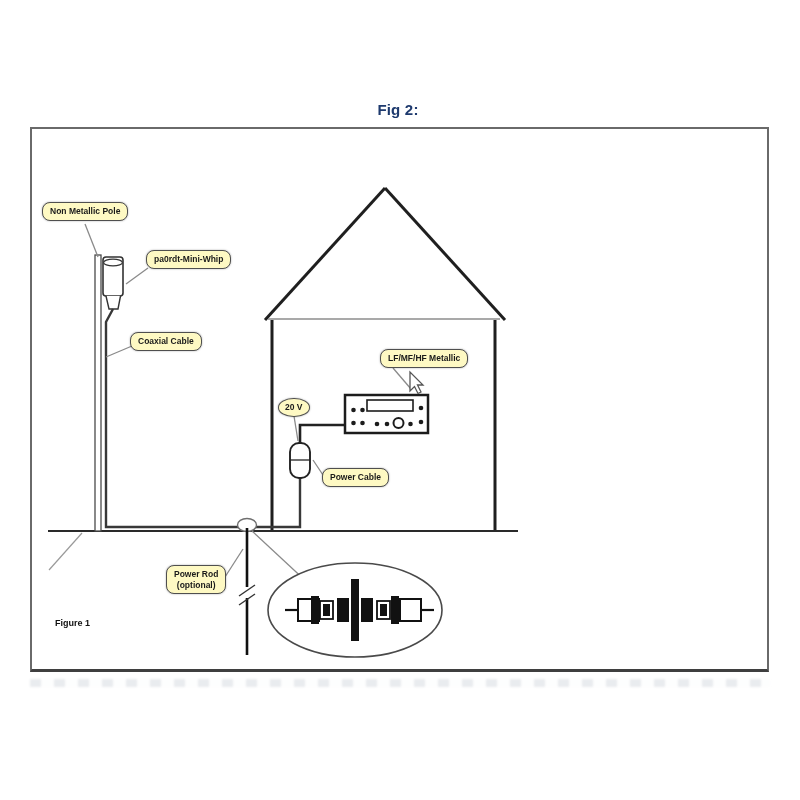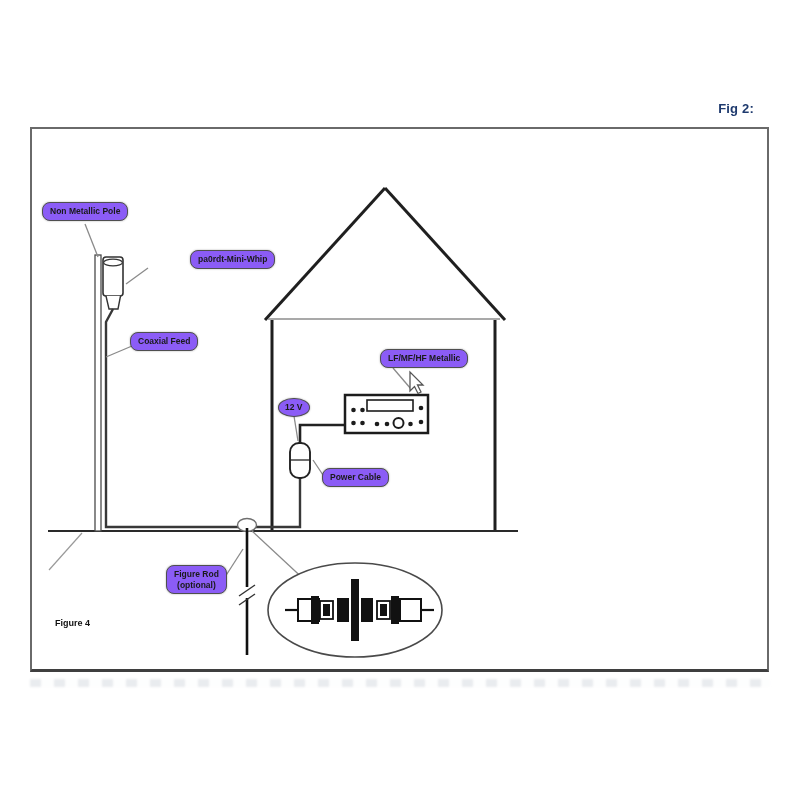--- a/index.html
+++ b/index.html
@@ -1,24 +1,24 @@
 <!DOCTYPE html>
 <html><head>
 <meta charset="utf-8">
 <style>
   html,body{margin:0;padding:0;background:#ffffff;width:800px;height:800px;
     font-family:"Liberation Sans",sans-serif;position:relative;overflow:hidden;}
   .page{position:absolute;inset:0;width:800px;height:800px;}
-  .fig-title{position:absolute;top:101px;left:14px;width:740px;text-align:right;
-    font-size:13px;font-weight:bold;color:#1e3a6e;letter-spacing:.2px;}
+  .fig-title{position:absolute;top:101px;left:28px;width:740px;text-align:center;
+    font-size:15px;font-weight:bold;color:#1e3a6e;letter-spacing:.2px;}
   .frame{position:absolute;left:30px;top:127px;width:735px;height:540px;
     border:2.5px solid #6a6a6a;border-bottom-width:3px;border-bottom-color:#3f3f3f;
     background:#ffffff;}
   .diagram-svg{position:absolute;left:32px;top:129px;width:736px;height:540px;}
-  .callout{position:absolute;background:#8b5cf6;border:1.4px solid #4f4f4f;
+  .callout{position:absolute;background:#fef9c3;border:1.4px solid #4f4f4f;
     border-radius:8px;padding:3px 7px;font-size:8.5px;font-weight:bold;color:#1a1a1a;
     box-shadow:0 0 2px rgba(0,0,0,.35);white-space:nowrap;text-align:center;line-height:1.25;}
   .oval{border-radius:50%;padding:3px 6px;}
   .figure-caption{position:absolute;left:55px;top:618px;font-size:9px;font-weight:bold;color:#111;}
   .cropped-caption{position:absolute;left:30px;top:679px;width:740px;height:8px;opacity:.5;
     background:repeating-linear-gradient(90deg,rgba(160,172,184,.45) 0 11px,rgba(225,230,235,.12) 11px 24px);
     filter:blur(1px);}
 </style>
 </head>
 <body>
@@ -108,36 +108,36 @@
       <rect x="348" y="475" width="7" height="12" fill="#111111"></rect>
       <rect x="359" y="467" width="8" height="28" fill="#111111"></rect>
       <rect x="368" y="470" width="21" height="22" fill="#ffffff" stroke="#111111" stroke-width="2"></rect>
       <line x1="389" y1="481" x2="402" y2="481" stroke="#111111" stroke-width="2.2"></line>
     </g>
   </svg>
 
   <div class="callout" style="left:42px;top:202px;">
     <span>Non Metallic Pole</span>
   </div>
-  <div class="callout" style="left:146px;top:250px;margin-left:44px;">
+  <div class="callout" style="left:146px;top:250px;">
     <span>pa0rdt-Mini-Whip</span>
   </div>
   <div class="callout" style="left:130px;top:332px;">
-    <span>Coaxial Feed</span>
+    <span>Coaxial Cable</span>
   </div>
   <div class="callout" style="left:380px;top:349px;">
     <span>LF/MF/HF Metallic</span>
   </div>
   <div class="callout oval" style="left:278px;top:398px;">
-    <span>12 V</span>
+    <span>20 V</span>
   </div>
   <div class="callout" style="left:322px;top:468px;">
     <span>Power Cable</span>
   </div>
   <div class="callout" style="left:166px;top:565px;">
-    <div>Figure Rod</div>
+    <div>Power Rod</div>
     <div>(optional)</div>
   </div>
 
-  <div class="figure-caption">Figure 4</div>
+  <div class="figure-caption">Figure 1</div>
 
   <div class="cropped-caption"></div>
 </div>
 
 </body></html>

